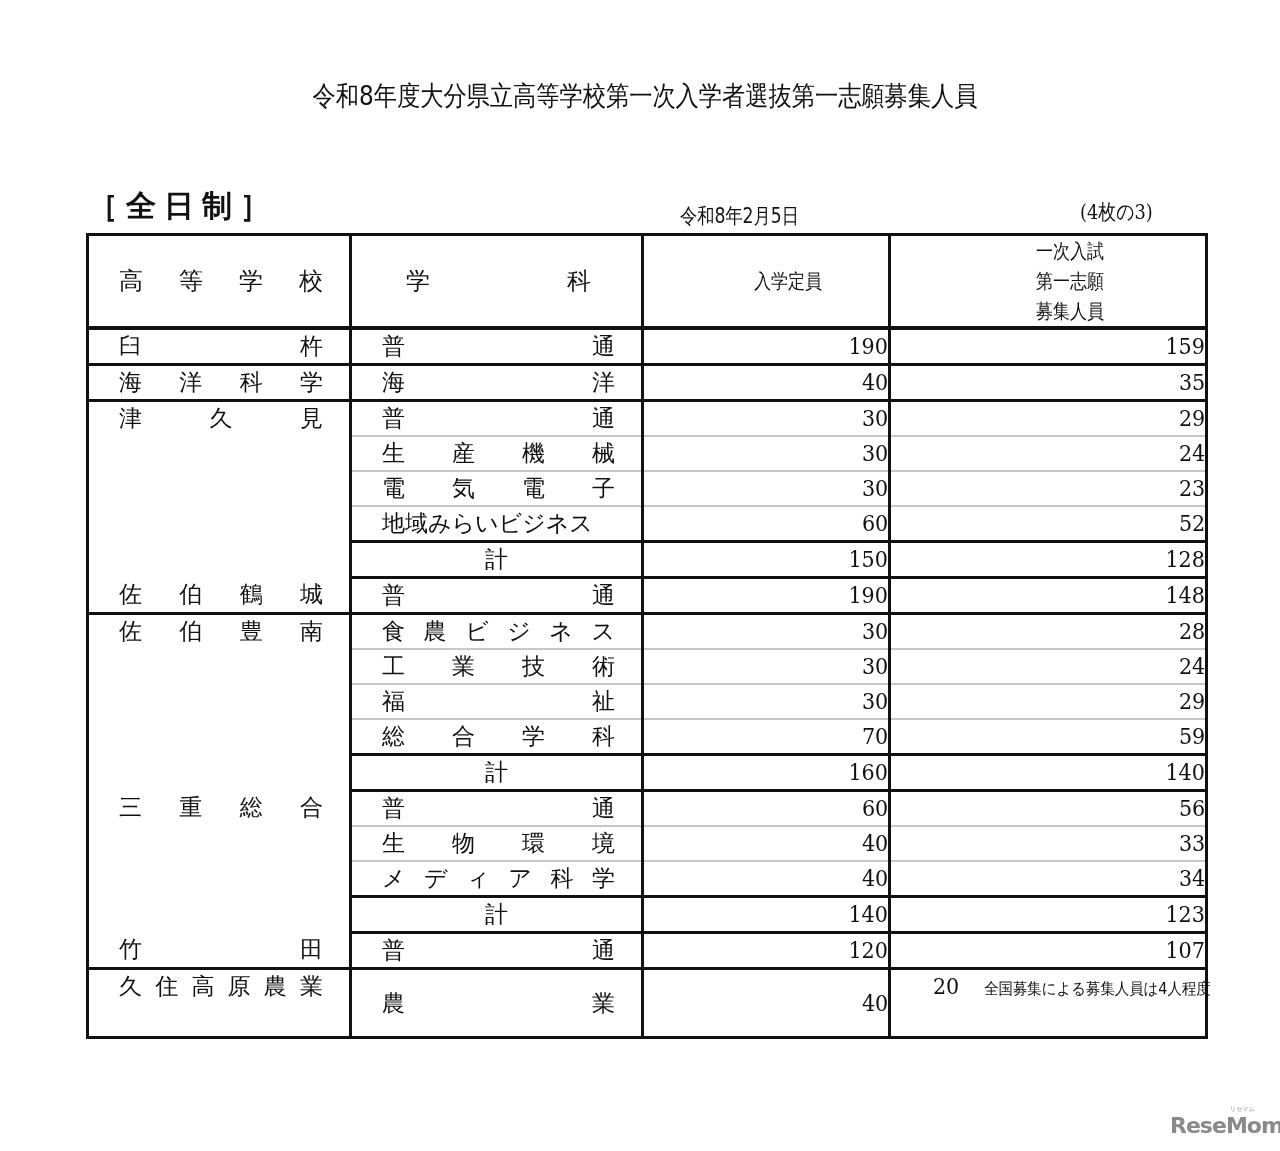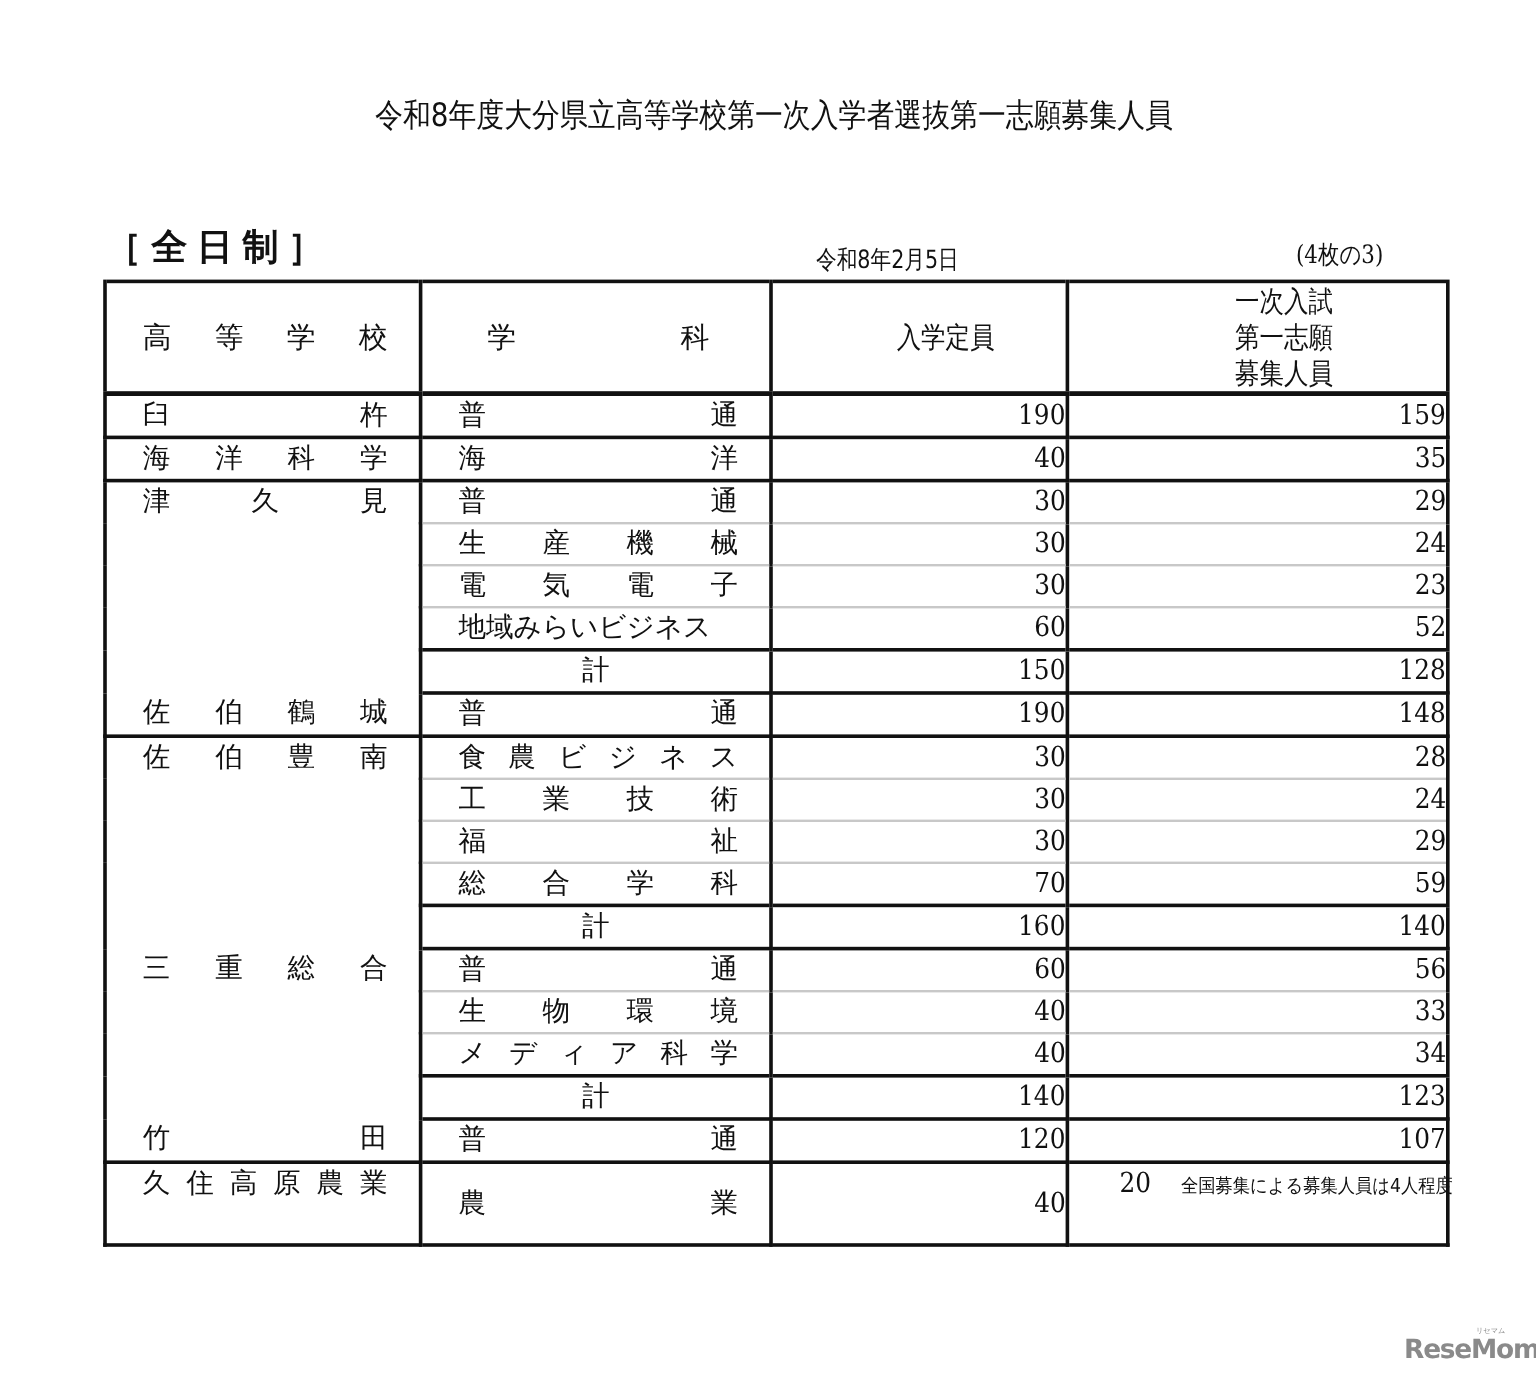--- a/index.html
+++ b/index.html
@@ -32,21 +32,21 @@
       border: 3px solid #111;
     }
     table.grid td, table.grid th {
       padding: 0; font-weight: normal; font-size: 23px; height: 33px;
       border-left: 3px solid #111; border-right: 3px solid #111;
     }
     col.c1 { width: 263px; } col.c2 { width: 292px; } col.c3 { width: 247px; } col.c4 { width: 317px; }
     thead th { height: 101px; border-bottom: 4px solid #111; vertical-align: middle; }
     .h-spread { display: flex; justify-content: space-between; padding: 0 26px 0 30px; font-size: 24px; }
     .h-spread2 { display: flex; justify-content: space-between; padding: 0 50px 0 54px; font-size: 24px; }
-    .h-center { text-align: center; font-size: 24px; line-height: 30px; font-family: "DejaVu Sans", "Liberation Sans", sans-serif; padding-left: 44px; }
+    .h-center { text-align: center; font-size: 20px; line-height: 30px; font-family: "DejaVu Sans", "Liberation Sans", sans-serif; padding-left: 44px; }
     .h-center span { display: block; transform: scaleX(0.85); }
     tr.grp-end td { border-bottom: 3px solid #111; }
     tr.sub td.dept, tr.sub td.num { border-bottom: 2px solid #c8c8c8; }
     tr.total td.dept, tr.total td.num { border-top: 3px solid #111; }
     td.school { vertical-align: top; }
     .spread { display: flex; justify-content: space-between; padding: 0 26px 0 30px; line-height: 33px; }
     .dspread { display: flex; justify-content: space-between; padding: 0 26px 0 30px; line-height: 33px; }
     .center { text-align: center; line-height: 33px; }
     td.num { text-align: right; padding-right: 14px; line-height: 33px; font-size: 25px; }
     td.num span { display: inline-block; transform: scaleX(0.9); transform-origin: right; }

